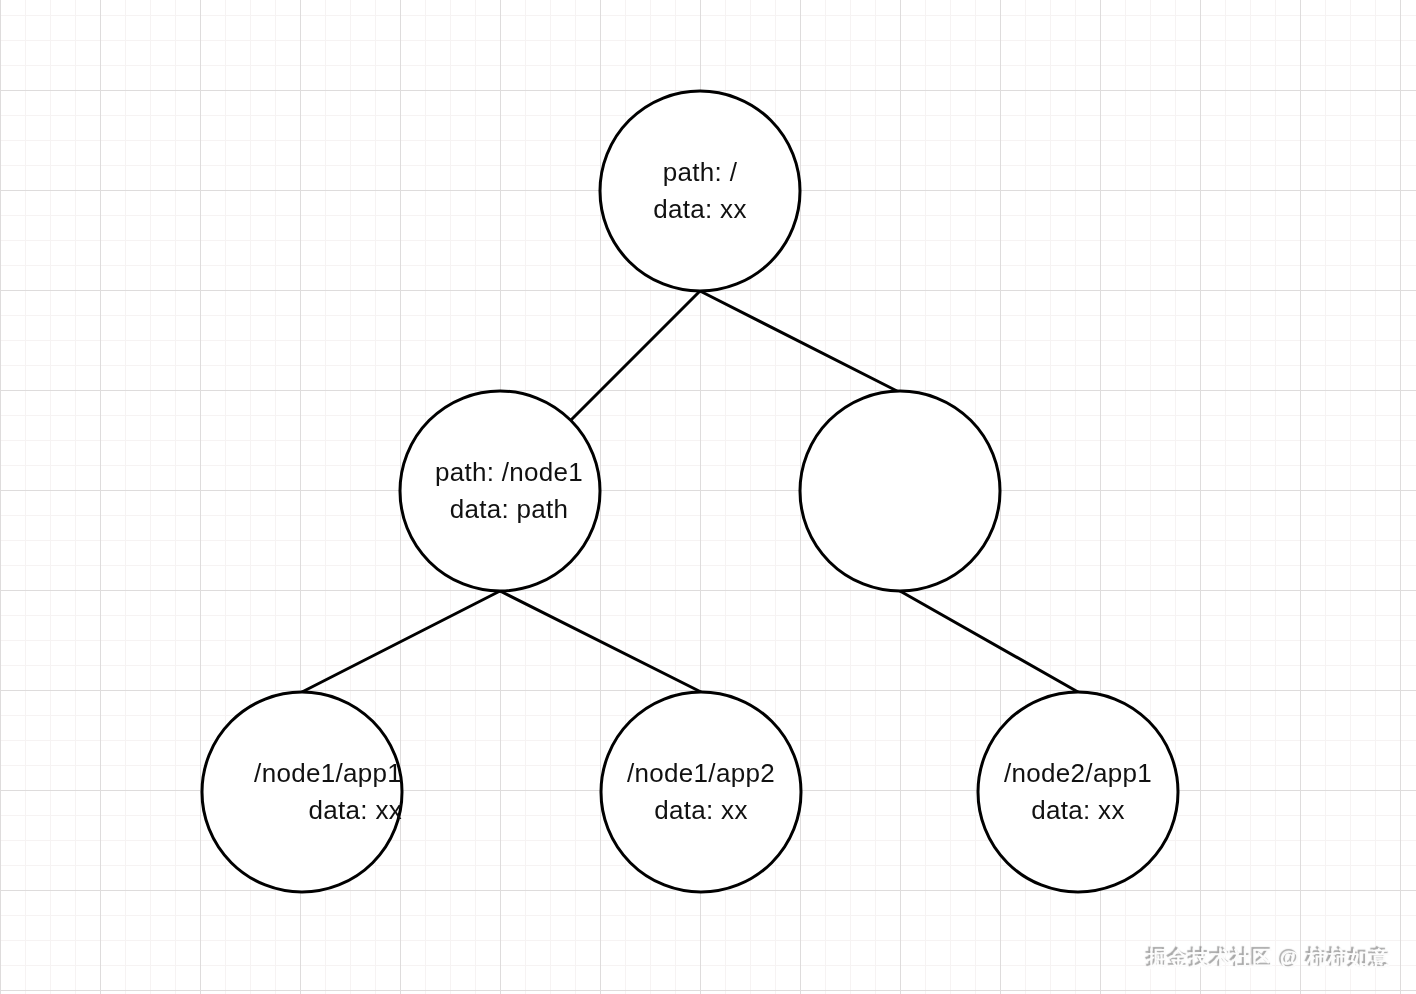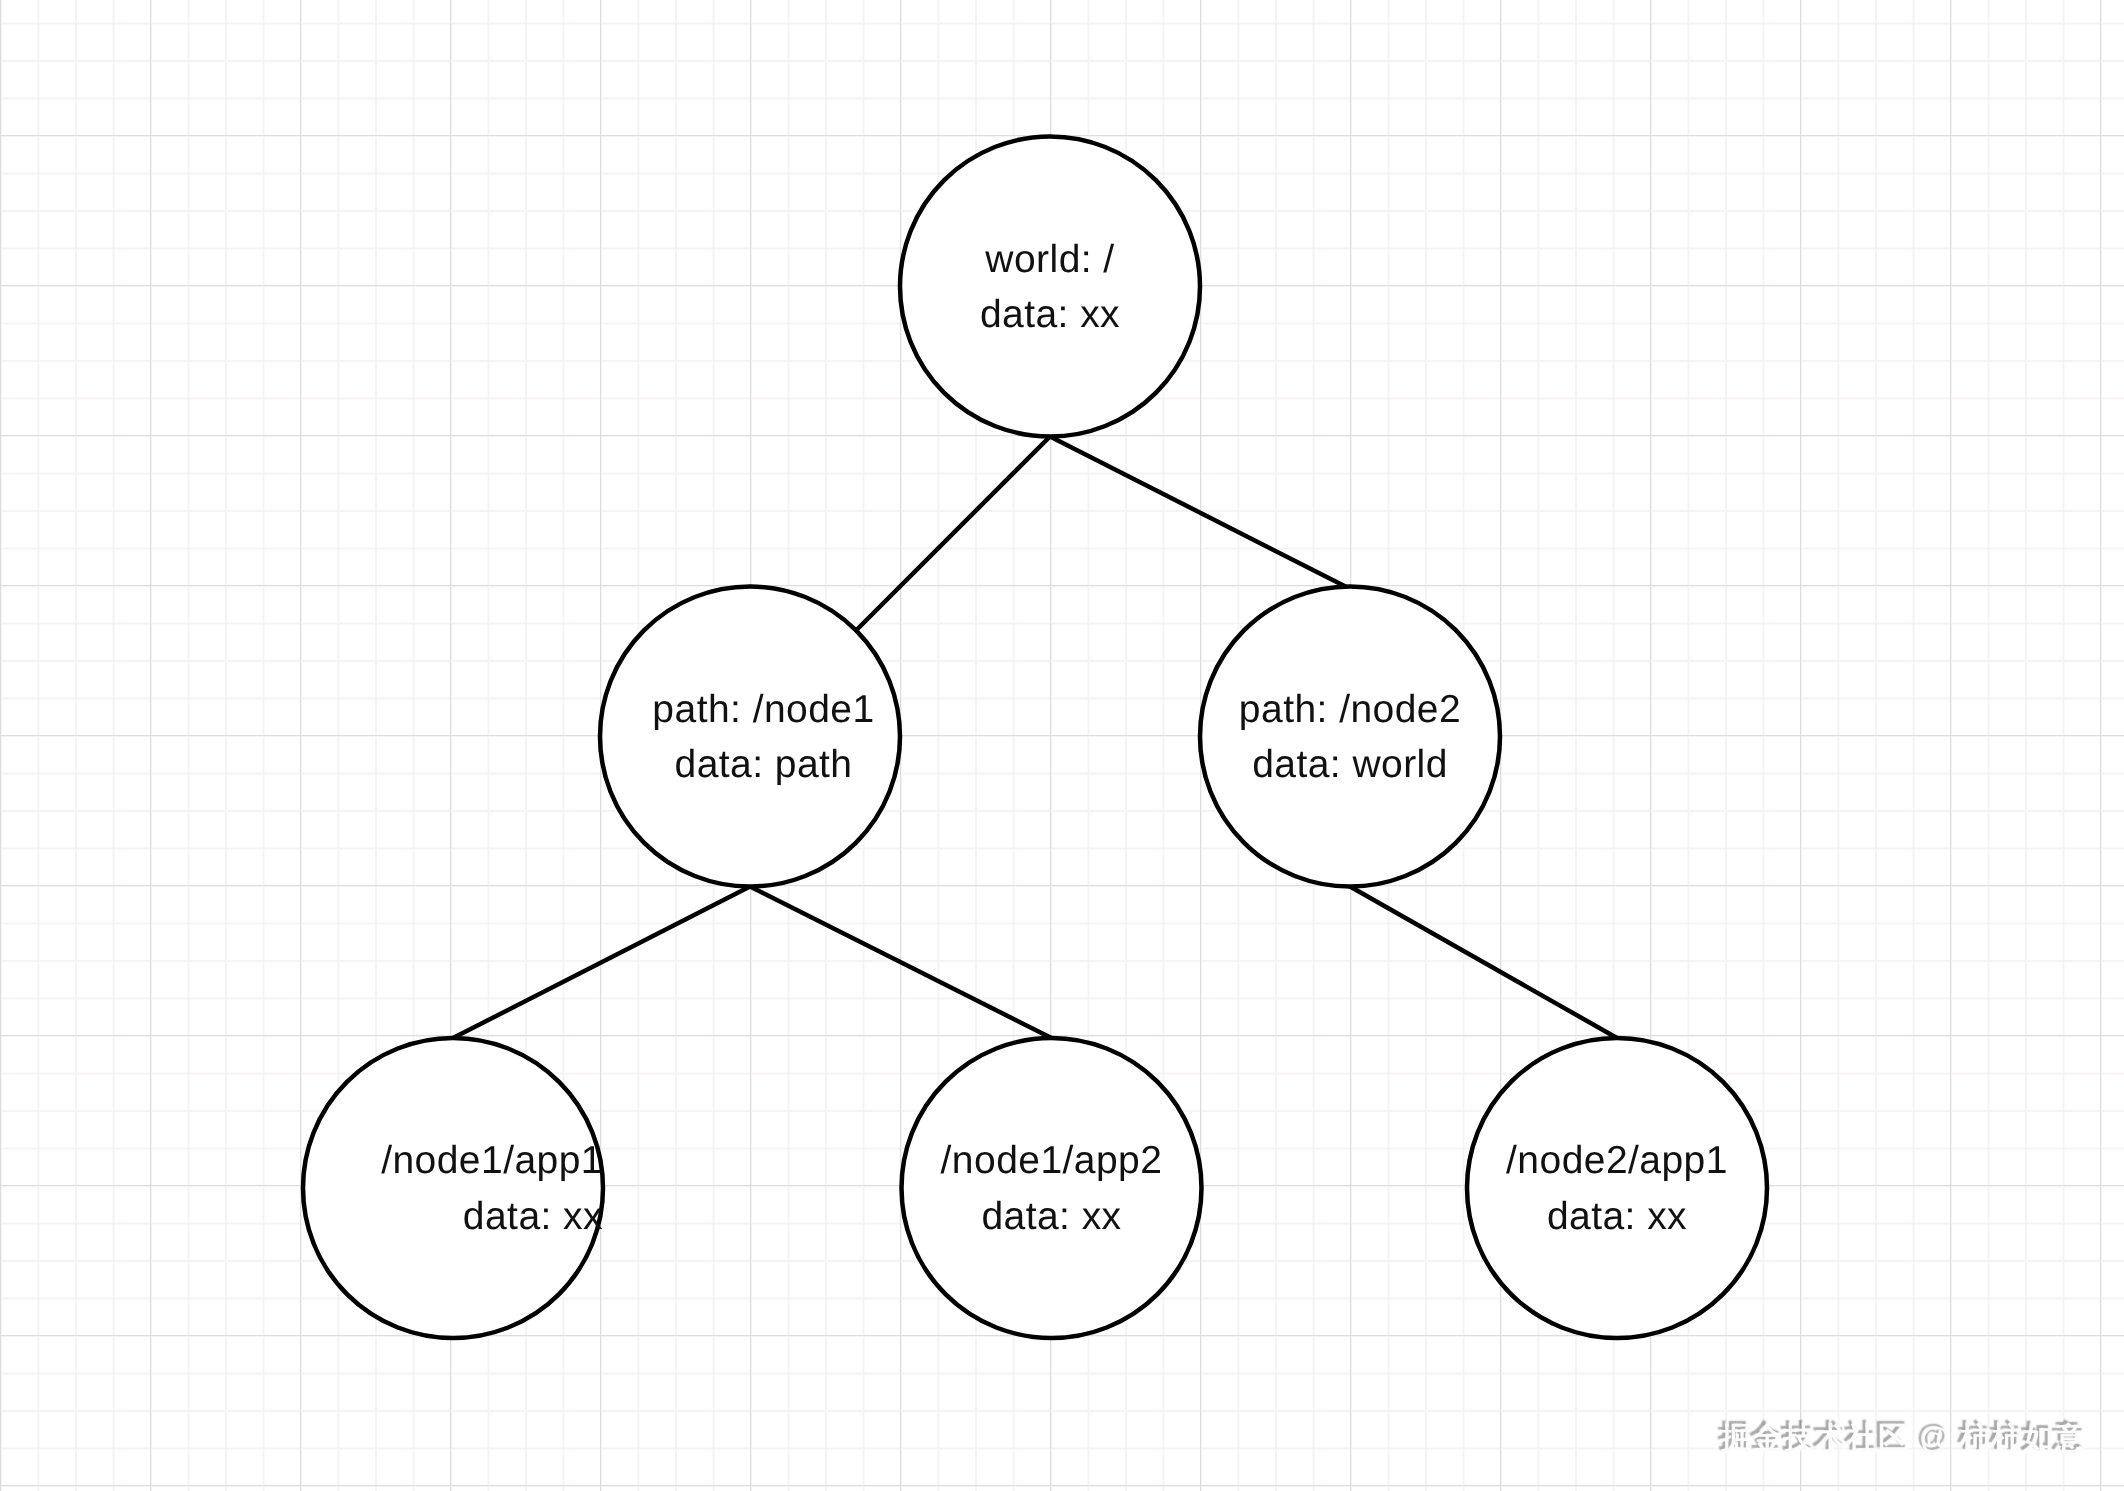--- a/index.html
+++ b/index.html
@@ -83,33 +83,29 @@
 
     <circle cx="700" cy="191" r="100"></circle>
     <circle cx="500" cy="491" r="100"></circle>
     <circle cx="900" cy="491" r="100"></circle>
     <circle cx="302" cy="792" r="100"></circle>
     <circle cx="701" cy="792" r="100"></circle>
     <circle cx="1078" cy="792" r="100"></circle>
   </svg>
 
   <div class="node-label" style="left:600px; top:91px;">
-    <div>world: /</div>
+    <div>path: /</div>
     <div>data: xx</div>
   </div>
 
   <div class="node-label" style="left:400px; top:391px;padding-left:18px;">
     <div>path: /node1</div>
     <div>data: path</div>
   </div>
 
-  <div class="node-label" style="left:800px; top:391px;">
-    <div>path: /node2</div>
-    <div>data: world</div>
-  </div>
 
   <div class="node-label" style="left:202px; top:692px;align-items:flex-end;">
     <div>/node1/app1</div>
     <div>data: xx</div>
   </div>
 
   <div class="node-label" style="left:601px; top:692px;">
     <div>/node1/app2</div>
     <div>data: xx</div>
   </div>

